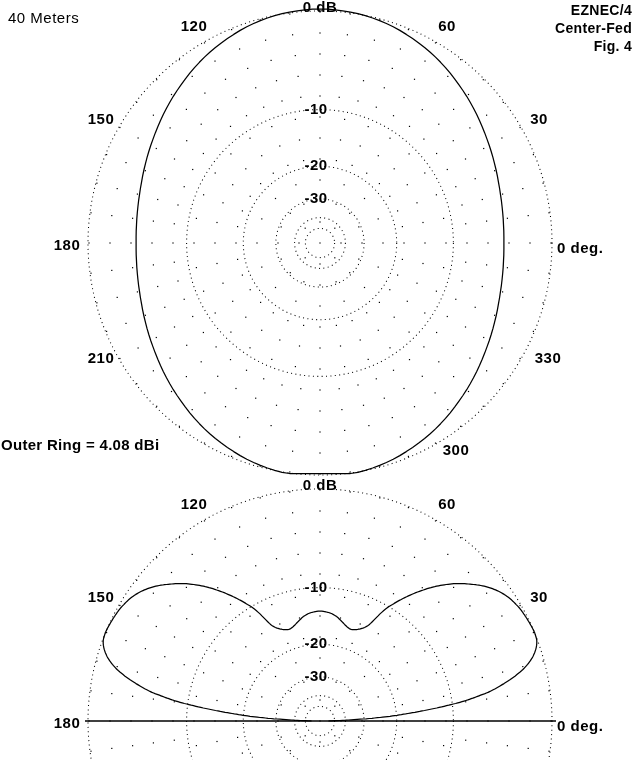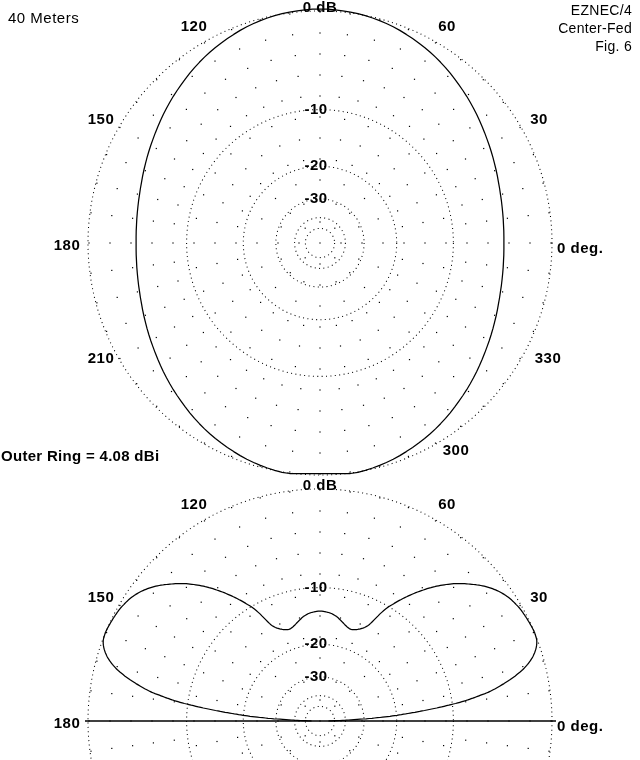--- a/index.html
+++ b/index.html
@@ -1,20 +1,20 @@
 <!DOCTYPE html>
 <html><head>
 <meta charset="utf-8">
 <style>
   html,body{margin:0;padding:0;background:#fff;}
   .page{position:relative;width:640px;height:760px;background:#fff;overflow:hidden;
         font-family:"Liberation Sans",sans-serif;color:#000;}
   .hdr-left{position:absolute;left:8px;top:9px;font-size:15px;font-weight:normal;letter-spacing:.5px;}
-  .hdr-right{position:absolute;right:8px;top:1px;text-align:right;font-size:14px;font-weight:normal;line-height:18px;letter-spacing:.3px;}
-  .outer-ring-note{position:absolute;left:1px;top:447px;font-size:15px;font-weight:bold;letter-spacing:.3px;}
+  .hdr-right{position:absolute;right:8px;top:1px;text-align:right;font-size:14px;font-weight:bold;line-height:18px;letter-spacing:.3px;}
+  .outer-ring-note{position:absolute;left:1px;top:436px;font-size:15px;font-weight:bold;letter-spacing:.3px;}
   svg{position:absolute;left:0;top:0;}
   svg text{font-family:"Liberation Sans",sans-serif;font-size:15px;font-weight:bold;fill:#000;letter-spacing:.5px;}
 </style>
 </head>
 <body>
 
 <div class="page">
 
   <svg id="plot-svg" width="640" height="760" viewBox="0 0 640 760">
       <g>
@@ -675,18 +675,18 @@
         </g>
         <polyline points="328.4,721.0 329.9,720.9 331.9,720.8 334.2,720.7 336.9,720.6 339.7,720.5 342.6,720.3 345.5,720.2 348.3,720.0 351.1,719.8 354.0,719.6 357.1,719.4 360.1,719.2 363.2,719.0 366.2,718.8 369.2,718.5 372.0,718.3 374.7,718.0 377.4,717.7 380.0,717.5 382.6,717.2 385.1,716.9 387.6,716.6 390.0,716.3 392.4,715.9 394.7,715.6 397.0,715.3 399.2,714.9 401.4,714.6 403.6,714.2 405.7,713.9 407.9,713.5 410.2,713.1 412.5,712.7 414.9,712.3 417.3,711.8 419.7,711.4 422.1,710.9 424.5,710.5 426.9,710.0 429.3,709.5 431.7,709.0 434.2,708.5 436.7,708.0 439.2,707.4 441.6,706.9 444.1,706.3 446.5,705.7 448.8,705.2 451.1,704.6 453.3,704.0 455.6,703.5 457.8,702.9 459.9,702.3 462.0,701.7 464.0,701.1 465.9,700.5 467.8,699.9 469.5,699.3 471.2,698.7 472.8,698.2 474.4,697.6 475.9,697.0 477.5,696.4 479.0,695.8 480.6,695.2 482.1,694.7 483.5,694.2 485.0,693.6 486.4,693.0 488.0,692.4 489.6,691.6 491.3,690.8 493.2,689.8 495.3,688.7 497.4,687.5 499.6,686.2 501.8,684.9 504.0,683.6 506.0,682.3 508.0,681.0 509.9,679.8 511.7,678.5 513.5,677.2 515.3,675.9 516.9,674.6 518.5,673.3 520.1,672.0 521.5,670.8 522.9,669.5 524.2,668.2 525.4,666.9 526.5,665.7 527.6,664.4 528.6,663.1 529.5,661.9 530.4,660.7 531.2,659.4 532.0,658.2 532.7,657.0 533.3,655.8 533.8,654.6 534.3,653.4 534.8,652.2 535.2,651.1 535.6,649.9 535.9,648.8 536.2,647.6 536.4,646.5 536.6,645.4 536.7,644.3 536.8,643.2 536.8,642.1 536.8,641.0 536.7,640.0 536.5,639.0 536.3,638.0 536.0,637.0 535.7,636.0 535.4,635.1 535.1,634.1 534.8,633.1 534.4,632.2 534.0,631.3 533.6,630.4 533.1,629.4 532.6,628.5 532.2,627.6 531.7,626.7 531.2,625.8 530.7,625.0 530.2,624.1 529.7,623.2 529.2,622.3 528.7,621.5 528.1,620.6 527.6,619.7 527.1,618.9 526.5,618.0 526.0,617.2 525.4,616.3 524.9,615.5 524.3,614.6 523.7,613.8 523.2,613.0 522.6,612.2 522.0,611.4 521.5,610.7 520.9,609.9 520.3,609.1 519.7,608.3 519.0,607.5 518.2,606.6 517.2,605.6 516.2,604.6 515.2,603.5 514.1,602.4 512.9,601.3 511.7,600.1 510.5,599.1 509.3,598.1 508.0,597.1 506.8,596.2 505.5,595.3 504.2,594.4 502.8,593.6 501.4,592.8 500.0,592.0 498.6,591.3 497.1,590.6 495.6,589.9 494.0,589.3 492.5,588.7 490.9,588.1 489.2,587.6 487.6,587.1 485.9,586.6 484.2,586.2 482.5,585.8 480.8,585.5 479.0,585.2 477.2,585.0 475.4,584.7 473.6,584.5 471.8,584.3 470.0,584.1 468.2,584.0 466.5,583.8 464.7,583.7 462.9,583.6 461.1,583.6 459.3,583.5 457.4,583.6 455.6,583.6 453.7,583.7 451.8,583.9 450.0,584.1 448.1,584.3 446.2,584.5 444.3,584.8 442.4,585.1 440.5,585.4 438.6,585.8 436.6,586.2 434.7,586.7 432.8,587.1 430.9,587.7 429.0,588.2 427.1,588.7 425.2,589.3 423.3,590.0 421.4,590.6 419.5,591.3 417.6,592.0 415.8,592.7 413.9,593.5 412.1,594.3 410.2,595.1 408.4,595.9 406.6,596.8 404.8,597.6 403.0,598.5 401.2,599.5 399.4,600.4 397.6,601.4 395.9,602.4 394.2,603.4 392.5,604.5 390.7,605.5 389.0,606.6 387.3,607.8 385.6,609.1 383.8,610.5 382.0,612.1 380.0,613.9 378.1,615.9 376.1,617.9 374.1,619.9 372.3,621.7 370.6,623.4 369.1,624.7 367.7,625.7 366.6,626.4 365.5,627.0 364.6,627.5 363.7,627.8 362.8,628.1 362.0,628.3 361.1,628.6 360.3,628.9 359.4,629.1 358.6,629.2 357.8,629.4 357.1,629.5 356.4,629.5 355.7,629.6 355.1,629.6 354.5,629.7 354.0,629.7 353.5,629.7 353.1,629.7 352.7,629.7 352.3,629.7 351.9,629.6 351.5,629.5 351.1,629.4 350.7,629.2 350.3,629.1 349.9,628.9 349.6,628.7 349.2,628.4 348.8,628.2 348.5,627.9 348.1,627.7 347.8,627.4 347.4,627.2 347.1,626.9 346.8,626.6 346.4,626.2 346.0,625.8 345.6,625.4 345.1,625.0 344.6,624.4 344.1,623.9 343.6,623.3 343.0,622.7 342.4,622.1 341.8,621.5 341.3,621.0 340.7,620.4 340.1,619.8 339.5,619.2 339.0,618.7 338.4,618.1 337.8,617.6 337.2,617.1 336.5,616.6 335.9,616.1 335.3,615.7 334.6,615.3 334.0,614.9 333.3,614.5 332.6,614.1 332.0,613.8 331.3,613.5 330.6,613.2 329.9,613.0 329.2,612.7 328.5,612.5 327.8,612.3 327.1,612.2 326.4,612.0 325.7,611.8 325.0,611.7 324.3,611.6 323.6,611.4 322.9,611.3 322.2,611.2 321.4,611.2 320.7,611.1 320.0,611.1 319.3,611.1 318.6,611.2 317.8,611.2 317.1,611.3 316.4,611.4 315.7,611.6 315.0,611.7 314.3,611.8 313.6,612.0 312.9,612.2 312.2,612.3 311.5,612.5 310.8,612.7 310.1,613.0 309.4,613.2 308.7,613.5 308.0,613.8 307.4,614.1 306.7,614.5 306.0,614.9 305.4,615.3 304.7,615.7 304.1,616.1 303.5,616.6 302.8,617.1 302.2,617.6 301.6,618.1 301.0,618.7 300.5,619.2 299.9,619.8 299.3,620.4 298.7,621.0 298.2,621.5 297.6,622.1 297.0,622.7 296.4,623.3 295.9,623.9 295.4,624.4 294.9,625.0 294.4,625.4 294.0,625.8 293.6,626.2 293.2,626.6 292.9,626.9 292.6,627.2 292.2,627.4 291.9,627.7 291.5,627.9 291.2,628.2 290.8,628.4 290.4,628.7 290.1,628.9 289.7,629.1 289.3,629.2 288.9,629.4 288.5,629.5 288.1,629.6 287.7,629.7 287.3,629.7 286.9,629.7 286.5,629.7 286.0,629.7 285.5,629.7 284.9,629.6 284.3,629.6 283.6,629.5 282.9,629.5 282.2,629.4 281.4,629.2 280.6,629.1 279.7,628.9 278.9,628.6 278.0,628.3 277.2,628.1 276.3,627.8 275.4,627.5 274.5,627.0 273.4,626.4 272.3,625.7 270.9,624.7 269.4,623.4 267.7,621.7 265.9,619.9 263.9,617.9 261.9,615.9 260.0,613.9 258.0,612.1 256.2,610.5 254.4,609.1 252.7,607.8 251.0,606.6 249.3,605.5 247.5,604.5 245.8,603.4 244.1,602.4 242.4,601.4 240.6,600.4 238.8,599.5 237.0,598.5 235.2,597.6 233.4,596.8 231.6,595.9 229.8,595.1 227.9,594.3 226.1,593.5 224.2,592.7 222.4,592.0 220.5,591.3 218.6,590.6 216.7,590.0 214.8,589.3 212.9,588.7 211.0,588.2 209.1,587.7 207.2,587.1 205.3,586.7 203.4,586.2 201.4,585.8 199.5,585.4 197.6,585.1 195.7,584.8 193.8,584.5 191.9,584.3 190.0,584.1 188.2,583.9 186.3,583.7 184.4,583.6 182.6,583.6 180.7,583.5 178.9,583.6 177.1,583.6 175.3,583.7 173.5,583.8 171.8,584.0 170.0,584.1 168.2,584.3 166.4,584.5 164.6,584.7 162.8,585.0 161.0,585.2 159.2,585.5 157.5,585.8 155.8,586.2 154.1,586.6 152.4,587.1 150.8,587.6 149.1,588.1 147.5,588.7 146.0,589.3 144.4,589.9 142.9,590.6 141.4,591.3 140.0,592.0 138.6,592.8 137.2,593.6 135.8,594.4 134.5,595.3 133.2,596.2 132.0,597.1 130.7,598.1 129.5,599.1 128.3,600.1 127.1,601.3 125.9,602.4 124.8,603.5 123.8,604.6 122.8,605.6 121.8,606.6 121.0,607.5 120.3,608.3 119.7,609.1 119.1,609.9 118.5,610.7 118.0,611.4 117.4,612.2 116.8,613.0 116.3,613.8 115.7,614.6 115.1,615.5 114.6,616.3 114.0,617.2 113.5,618.0 112.9,618.9 112.4,619.7 111.9,620.6 111.3,621.5 110.8,622.3 110.3,623.2 109.8,624.1 109.3,625.0 108.8,625.8 108.3,626.7 107.8,627.6 107.4,628.5 106.9,629.4 106.4,630.4 106.0,631.3 105.6,632.2 105.2,633.1 104.9,634.1 104.6,635.1 104.3,636.0 104.0,637.0 103.7,638.0 103.5,639.0 103.3,640.0 103.2,641.0 103.2,642.1 103.2,643.2 103.3,644.3 103.4,645.4 103.6,646.5 103.8,647.6 104.1,648.8 104.4,649.9 104.8,651.1 105.2,652.2 105.7,653.4 106.2,654.6 106.7,655.8 107.3,657.0 108.0,658.2 108.8,659.4 109.6,660.7 110.5,661.9 111.4,663.1 112.4,664.4 113.5,665.7 114.6,666.9 115.8,668.2 117.1,669.5 118.5,670.8 119.9,672.0 121.5,673.3 123.1,674.6 124.7,675.9 126.5,677.2 128.3,678.5 130.1,679.8 132.0,681.0 134.0,682.3 136.0,683.6 138.2,684.9 140.4,686.2 142.6,687.5 144.7,688.7 146.8,689.8 148.7,690.8 150.4,691.6 152.0,692.4 153.6,693.0 155.0,693.6 156.5,694.2 157.9,694.7 159.4,695.2 161.0,695.8 162.5,696.4 164.1,697.0 165.6,697.6 167.2,698.2 168.8,698.7 170.5,699.3 172.2,699.9 174.1,700.5 176.0,701.1 178.0,701.7 180.1,702.3 182.2,702.9 184.4,703.5 186.7,704.0 188.9,704.6 191.2,705.2 193.5,705.7 195.9,706.3 198.4,706.9 200.8,707.4 203.3,708.0 205.8,708.5 208.3,709.0 210.7,709.5 213.1,710.0 215.5,710.5 217.9,710.9 220.3,711.4 222.7,711.8 225.1,712.3 227.5,712.7 229.8,713.1 232.1,713.5 234.3,713.9 236.4,714.2 238.6,714.6 240.8,714.9 243.0,715.3 245.3,715.6 247.6,715.9 250.0,716.3 252.4,716.6 254.9,716.9 257.4,717.2 260.0,717.5 262.6,717.7 265.3,718.0 268.0,718.3 270.8,718.5 273.8,718.8 276.8,719.0 279.9,719.2 282.9,719.4 286.0,719.6 288.9,719.8 291.7,720.0 294.5,720.2 297.4,720.3 300.3,720.5 303.1,720.6 305.8,720.7 308.1,720.8 310.1,720.9 311.6,721.0" fill="none" stroke="#000" stroke-width="1.25" stroke-linejoin="round"></polyline>
       </g>
     </svg>
 
   <div class="hdr-left">40 Meters</div>
 
   <div class="hdr-right">
     <div>EZNEC/4</div>
     <div>Center-Fed</div>
-    <div>Fig. 6</div>
+    <div>Fig. 4</div>
   </div>
 
   <div class="outer-ring-note">Outer Ring = 4.08 dBi</div>
 
 </div>
 
 </body></html>

